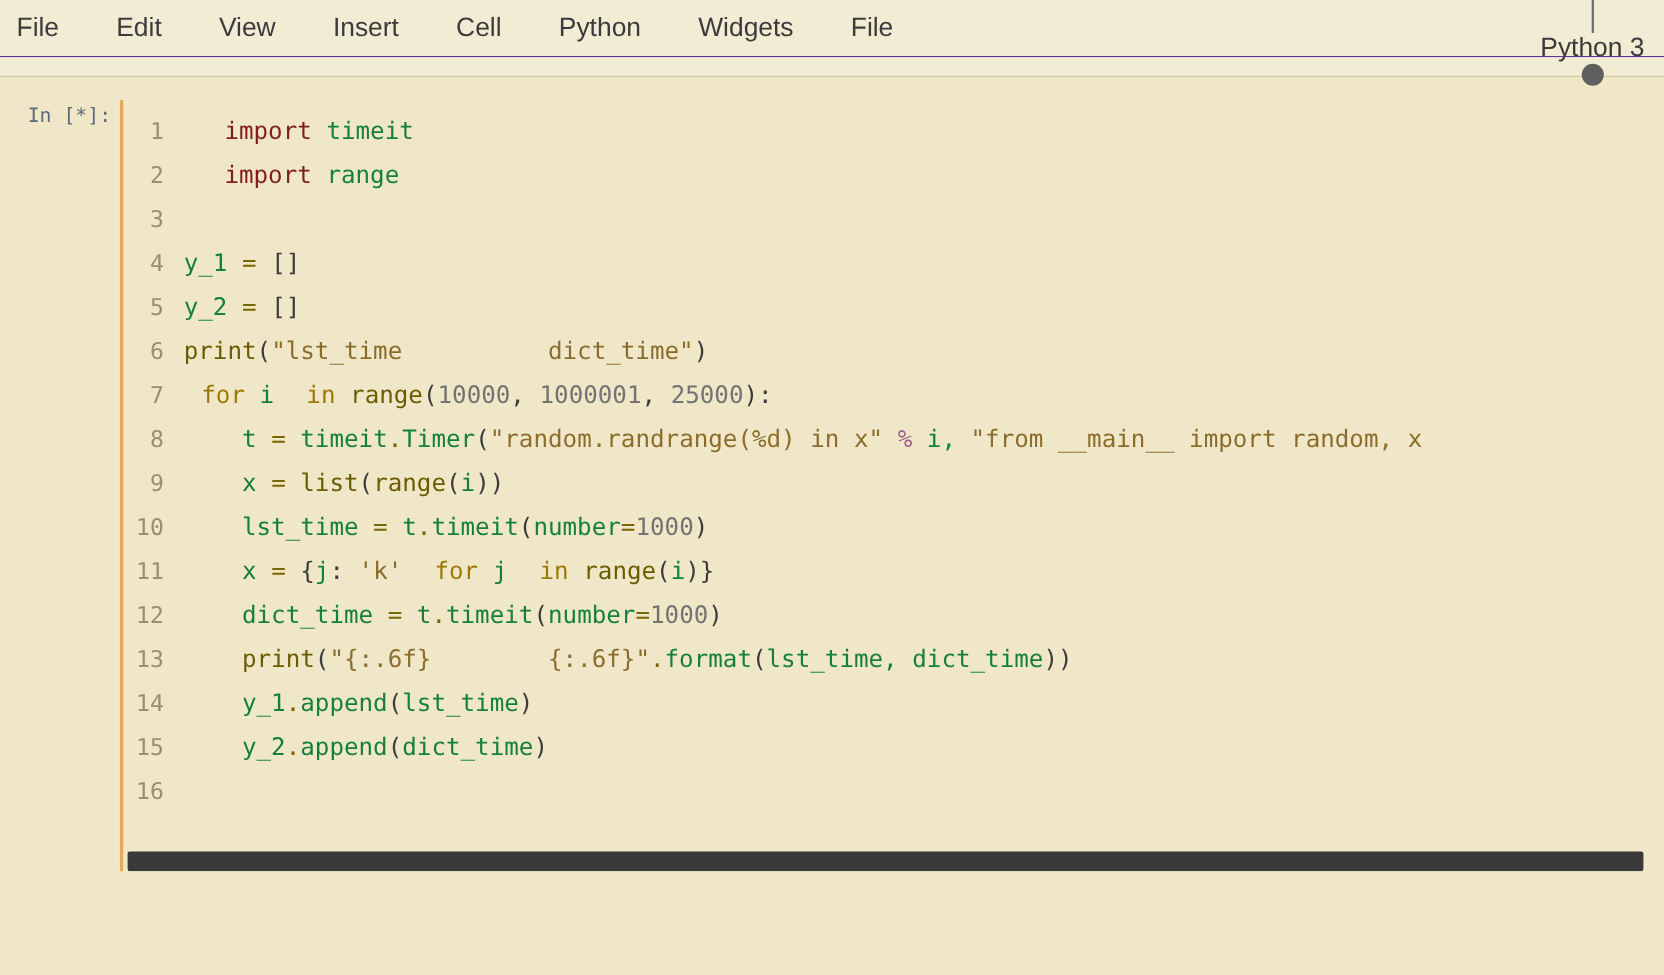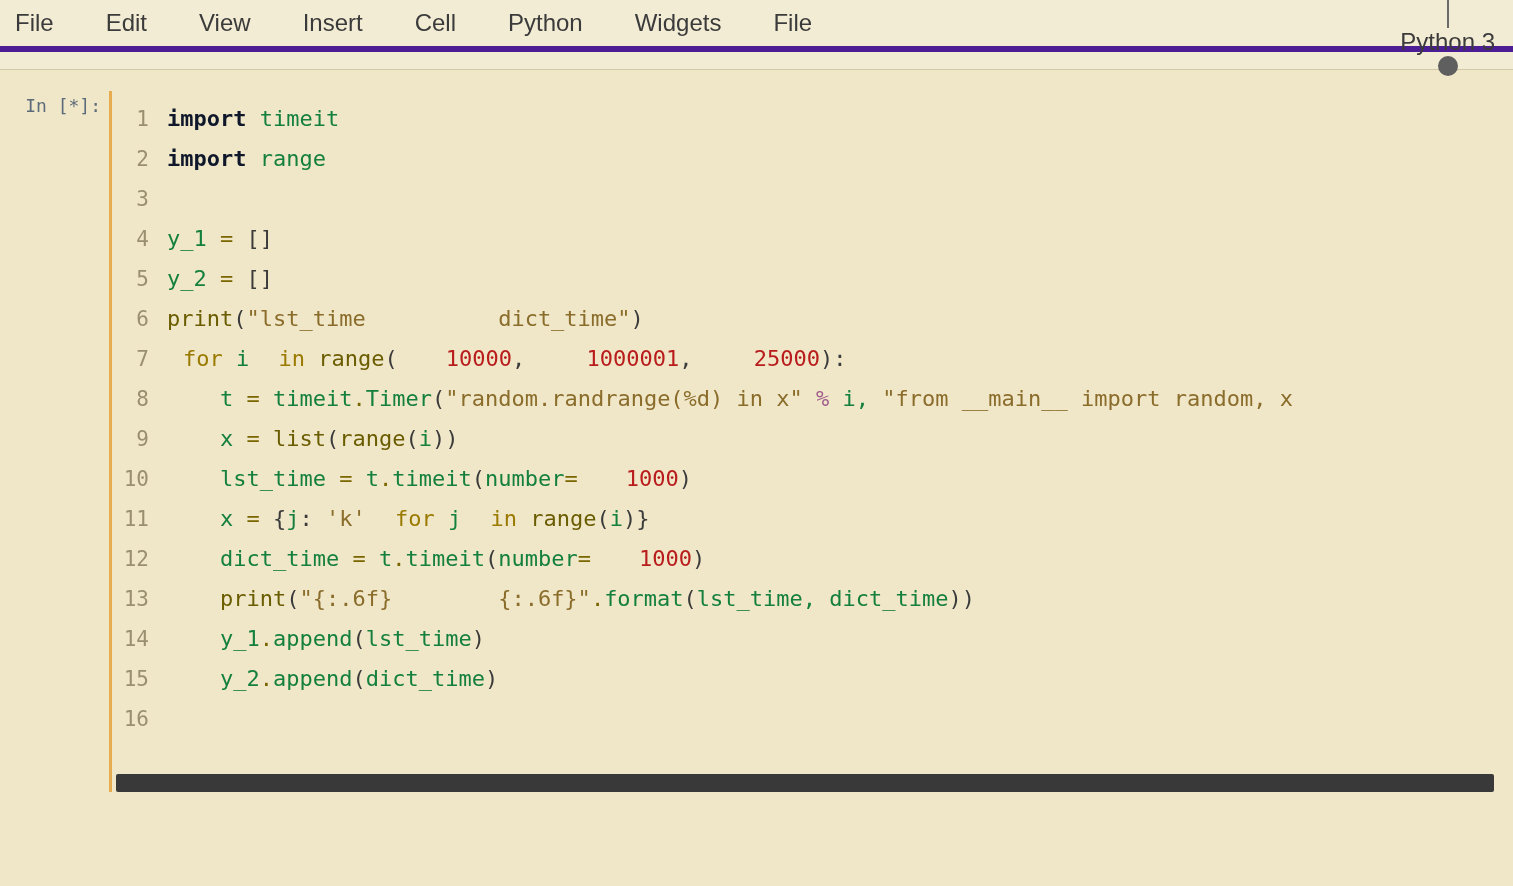--- a/index.html
+++ b/index.html
@@ -8,21 +8,21 @@
       font-family: "DejaVu Sans Mono", Menlo, Consolas, monospace;
       font-size: 22px;
       color: #4e4e4e;
       width: 1513px;
       overflow: hidden;
     }
     .menubar {
       display: flex;
       align-items: center;
       background: #f3ecd4;
-      border-bottom: 6px solid #4c1d95;
+      border-bottom: 1px solid #4c1d95;
       height: 52px;
       padding-left: 15px;
       font-family: "Segoe UI", "Helvetica Neue", Arial, sans-serif;
       font-size: 24px;
       color: #3b3b3b;
       justify-content: flex-end;
     }
     .menubar .menu-item {
       margin-right: 52px;
       cursor: pointer;
@@ -100,25 +100,25 @@
       text-align: right;
       color: #9a8f6f;
       padding-right: 18px;
       font-size: 21px;
     }
     .code-content {
       flex: 1;
       font-size: 22px;
     }
     .k { color: #9a7a00; font-weight: 500; margin-left: 16px; } 
-    .kw-import { color: #0f172a; font-weight: 700; } 
+    .kw-import { color: #7f1d1d; font-weight: 400; margin-left: 37px; } 
     .nm { color: #15803d; } 
     .op { color: #7a6600; } 
     .builtin { color: #6a5c00; } 
-    .num { color: #b91c1c; margin-left: 48px; } 
+    .num { color: #737373; } 
     .str { color: #8a6c2b; } 
     .pct { color: #9f5a8a; } 
     .paren { color: #3b3b3b; }
     .scrollbar {
       height: 18px;
       background: #393939;
       margin: 0 8px 0 4px;
       border-radius: 2px;
     }
   </style>

